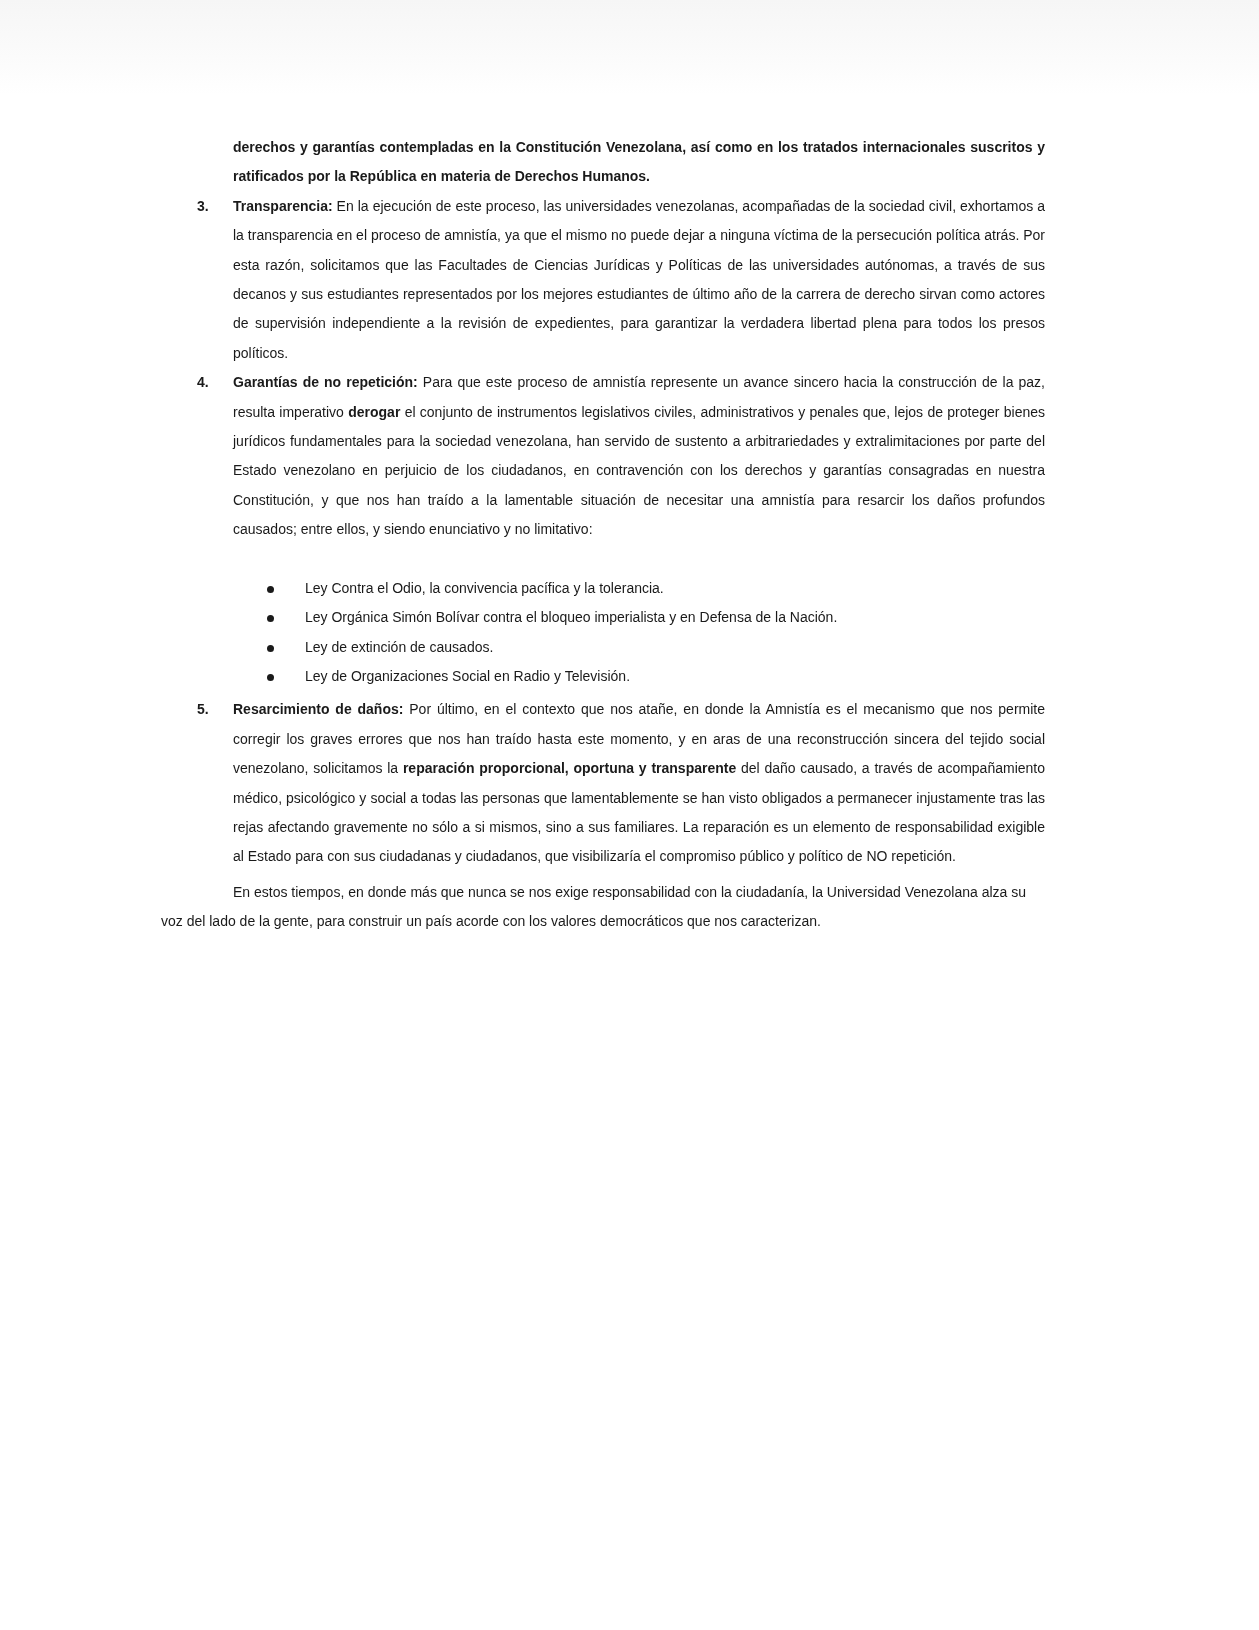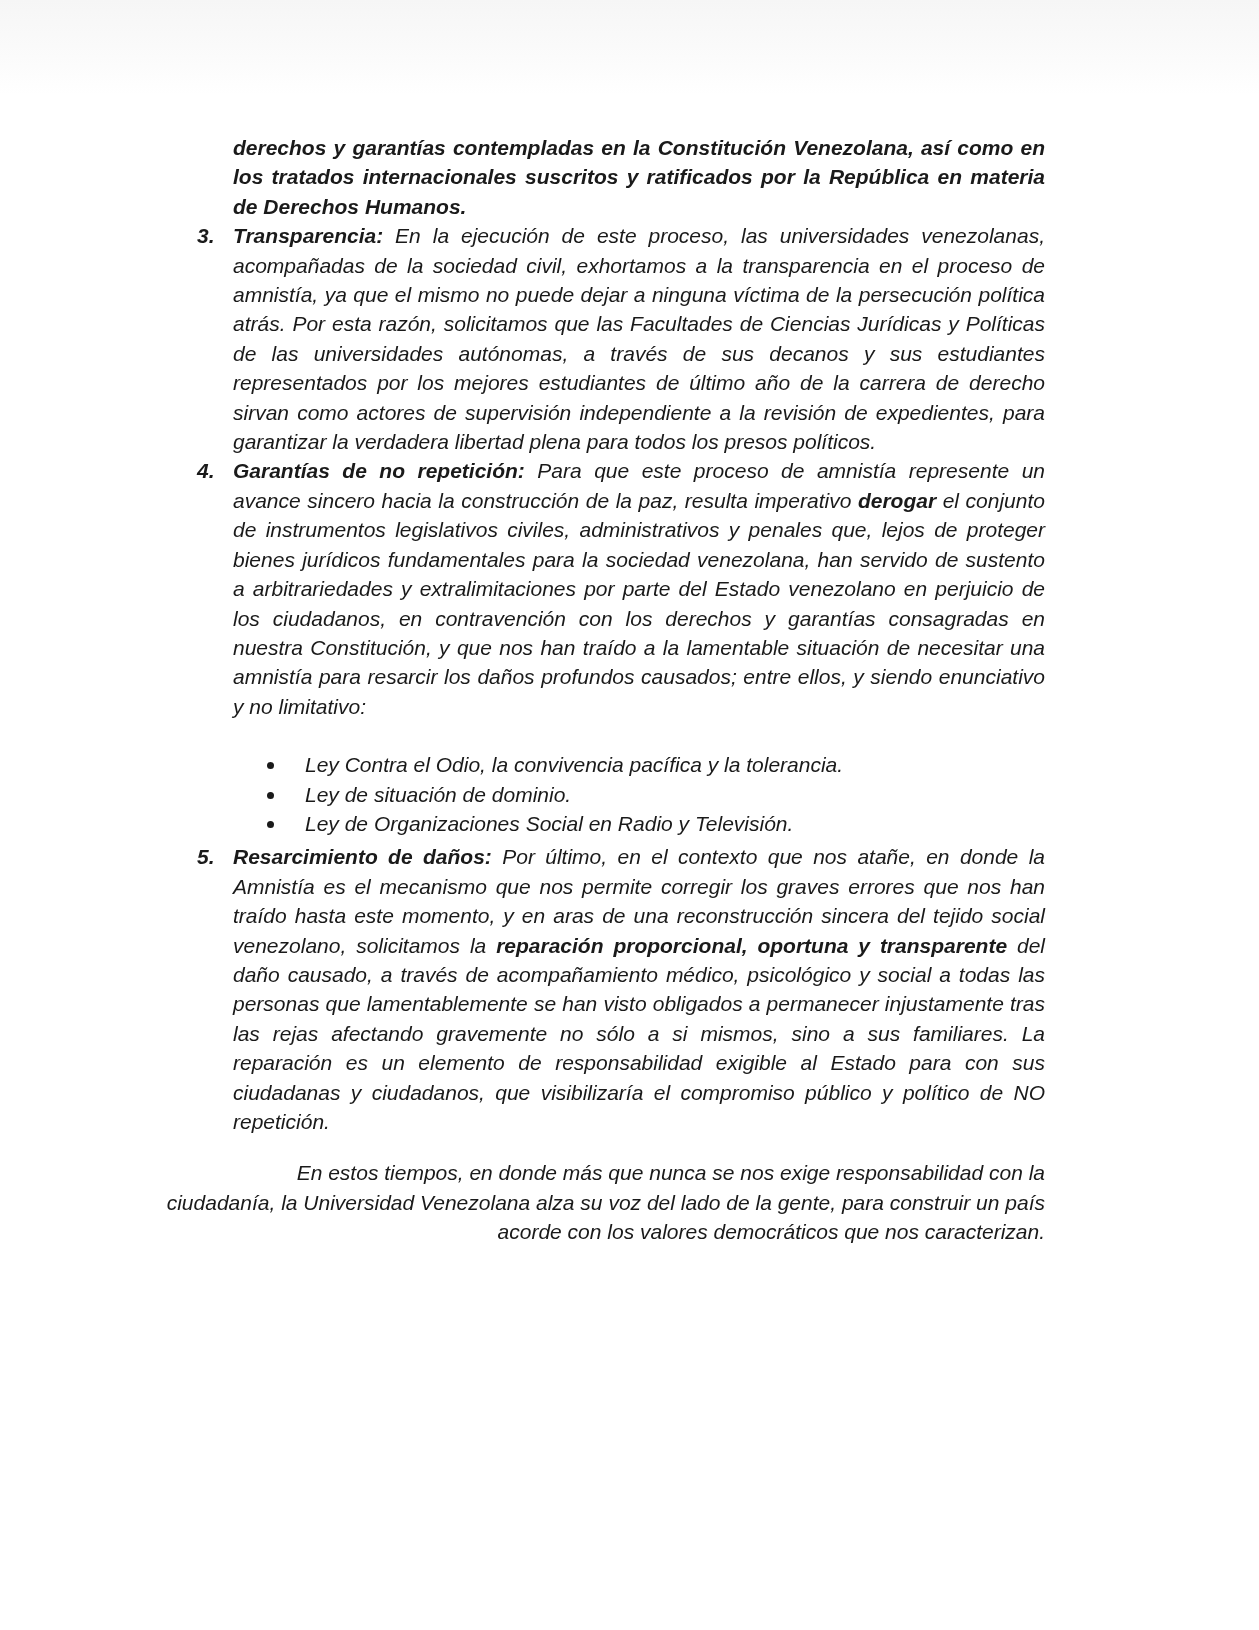--- a/index.html
+++ b/index.html
@@ -8,40 +8,40 @@
     background: #ffffff;
     font-family: "Liberation Sans", sans-serif;
     color: #1a1a1a;
   }
   .top-shade {
     position: absolute; left: 0; top: 0; width: 1259px; height: 95px;
     background: linear-gradient(#f6f6f6, #fbfbfb 60%, #ffffff);
   }
   .page {
     position: absolute; left: 0; top: 133px; width: 1259px;
-    font-size: 21px; line-height: 29.4px; font-style: italic;
+    font-size: 14px; line-height: 29.4px;
   }
   .block {
     position: relative; margin-left: 233px; width: 812px;
     text-align: justify;
   }
   .item { position: relative; margin-left: 233px; width: 812px; text-align: justify; }
   .num {
     position: absolute; left: -36px; top: 0; font-weight: bold;
   }
   b, .b { font-weight: bold; }
   .bullets { list-style: none; margin: 29px 0 4px 0; padding: 0; }
   .bullets li { position: relative; padding-left: 72px; text-align: justify; }
   .bullets li .dot {
     position: absolute; left: 34px; top: 12px; width: 7px; height: 7px;
     background: #1a1a1a; border-radius: 50%;
   }
   .closing {
-    position: relative; margin-left: 161px; width: 884px; margin-top: 22px;
-    text-indent: 72px; text-align: right;
+    position: relative; margin-left: 161px; width: 884px; margin-top: 6px;
+    text-indent: 72px; text-align: left;
   }
 </style>
 </head>
 <body>
 
 <div class="top-shade"></div>
 
 <div class="page">
 
   <p class="block b" style="margin-top:0;margin-bottom:0;">derechos y garantías contempladas en la Constitución Venezolana, así como en los tratados internacionales suscritos y ratificados por la República en materia de Derechos Humanos.</p>
@@ -49,21 +49,22 @@
   <div class="item">
     <span class="num">3.</span>
     <span class="b">Transparencia:</span><span> En la ejecución de este proceso, las universidades venezolanas, acompañadas de la sociedad civil, exhortamos a la transparencia en el proceso de amnistía, ya que el mismo no puede dejar a ninguna víctima de la persecución política atrás. Por esta razón, solicitamos que las Facultades de Ciencias Jurídicas y Políticas de las universidades autónomas, a través de sus decanos y sus estudiantes representados por los mejores estudiantes de último año de la carrera de derecho sirvan como actores de supervisión independiente a la revisión de expedientes, para garantizar la verdadera libertad plena para todos los presos políticos.</span>
   </div>
 
   <div class="item">
     <span class="num">4.</span>
     <span class="b">Garantías de no repetición:</span><span> Para que este proceso de amnistía represente un avance sincero hacia la construcción de la paz, resulta imperativo </span><span class="b">derogar</span><span> el conjunto de instrumentos legislativos civiles, administrativos y penales que, lejos de proteger bienes jurídicos fundamentales para la sociedad venezolana, han servido de sustento a arbitrariedades y extralimitaciones por parte del Estado venezolano en perjuicio de los ciudadanos, en contravención con los derechos y garantías consagradas en nuestra Constitución, y que nos han traído a la lamentable situación de necesitar una amnistía para resarcir los daños profundos causados; entre ellos, y siendo enunciativo y no limitativo:</span>
     <ul class="bullets">
       <li><span class="dot"></span><span>Ley Contra el Odio, la convivencia pacífica y la tolerancia.</span></li>
-      <li><span class="dot"></span><span>Ley de situación de dominio.</span></li>
+      <li><span class="dot"></span><span>Ley Orgánica Simón Bolívar contra el bloqueo imperialista y en Defensa de la Nación.</span></li>
+      <li><span class="dot"></span><span>Ley de extinción de causados.</span></li>
       <li><span class="dot"></span><span>Ley de Organizaciones Social en Radio y Televisión.</span></li>
     </ul>
   </div>
 
   <div class="item">
     <span class="num">5.</span>
     <span class="b">Resarcimiento de daños:</span><span> Por último, en el contexto que nos atañe, en donde la Amnistía es el mecanismo que nos permite corregir los graves errores que nos han traído hasta este momento, y en aras de una reconstrucción sincera del tejido social venezolano, solicitamos la </span><span class="b">reparación proporcional, oportuna y transparente</span><span> del daño causado, a través de acompañamiento médico, psicológico y social a todas las personas que lamentablemente se han visto obligados a permanecer injustamente tras las rejas afectando gravemente no sólo a si mismos, sino a sus familiares. La reparación es un elemento de responsabilidad exigible al Estado para con sus ciudadanas y ciudadanos, que visibilizaría el compromiso público y político de NO repetición.</span>
   </div>
 
   <p class="closing" style="margin-bottom:0;">En estos tiempos, en donde más que nunca se nos exige responsabilidad con la ciudadanía, la Universidad Venezolana alza su voz del lado de la gente, para construir un país acorde con los valores democráticos que nos caracterizan.</p>

